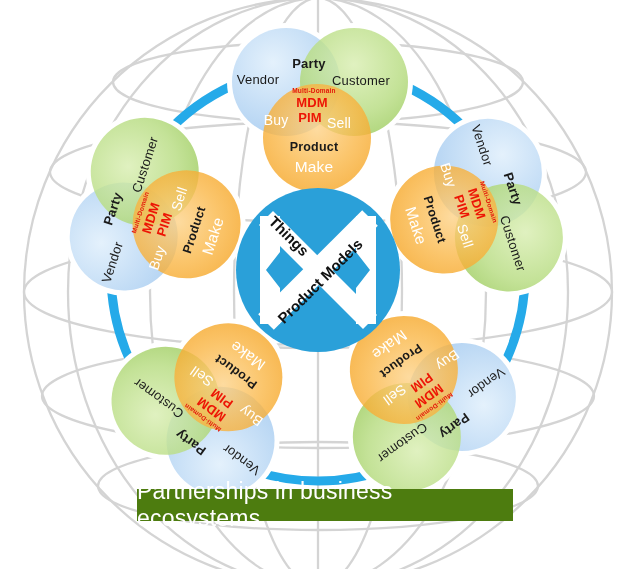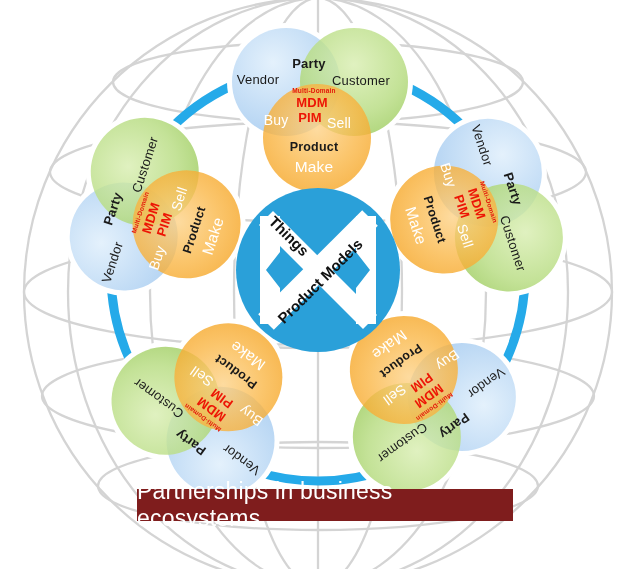--- a/index.html
+++ b/index.html
@@ -48,21 +48,21 @@
   .lbl.sell{left:115px;top:117px;color:#fff;font-size:14px;}
   .lbl.product{left:90px;top:141px;font-weight:bold;font-size:12.5px;}
   .lbl.make{left:90px;top:161px;color:#fff;font-size:15.5px;}
 
   
   .hub{position:absolute;left:236px;top:188px;width:164px;height:164px;border-radius:50%;
        background:#2aa0d9;z-index:10;}
   .hub svg{display:block;}
 
   
-  .banner{position:absolute;left:137px;top:489px;width:376px;height:32px;background:#7f1d1d;
+  .banner{position:absolute;left:137px;top:489px;width:376px;height:32px;background:#4d7c0f;
           z-index:20;display:flex;align-items:center;justify-content:center;
           color:#fff;font-size:23px;letter-spacing:.2px;}
 </style>
 </head>
 <body>
 
 <div class="stage">
 
   <svg class="layer" width="636" height="569" fill="none" stroke="#d0d0d0" stroke-width="2.3" opacity="0.9">
     <circle cx="318" cy="292" r="294"></circle>

